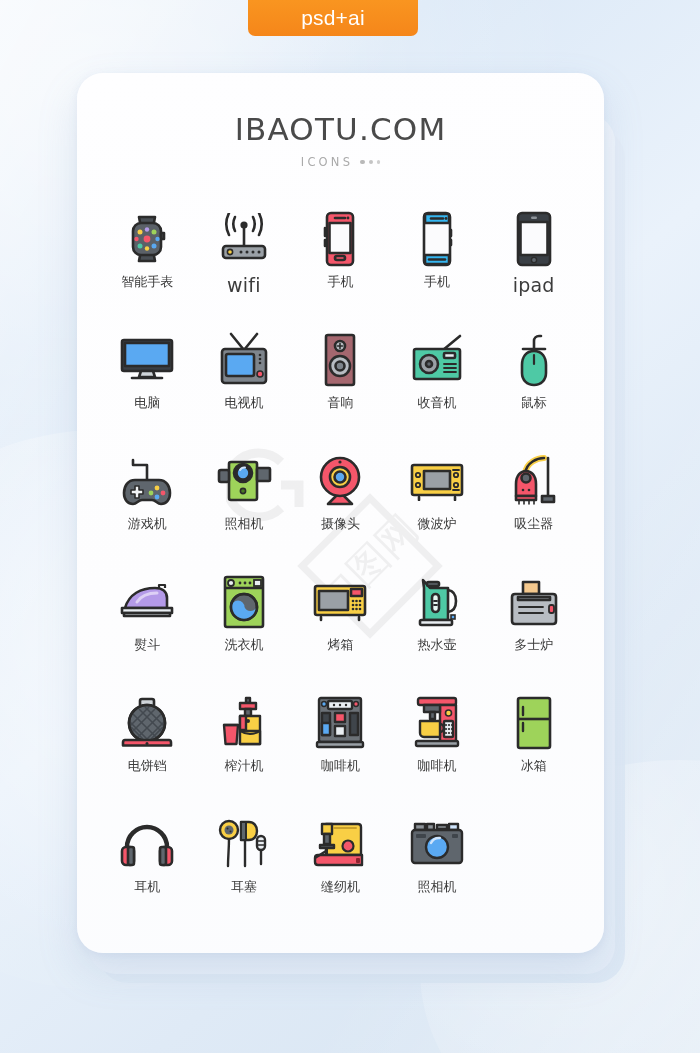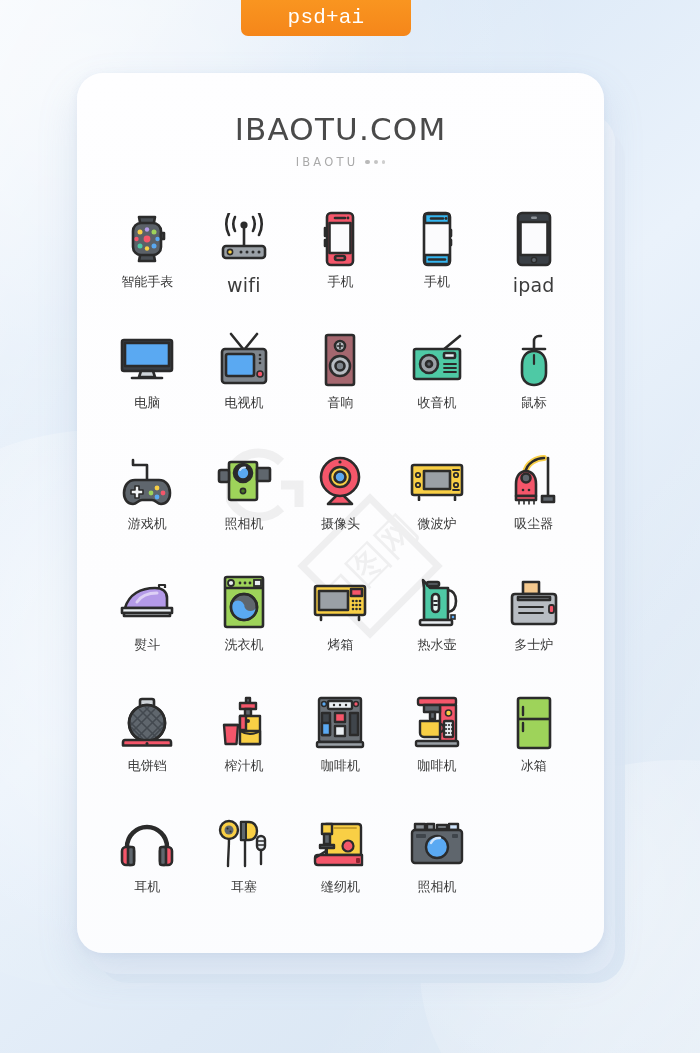--- a/index.html
+++ b/index.html
@@ -34,30 +34,30 @@
     left: 420px; top: 760px;
     width: 520px; height: 420px;
     border-radius: 50%;
     background: radial-gradient(circle at 30% 30%, rgba(255,255,255,0.42), rgba(255,255,255,0) 70%);
     pointer-events: none;
   }
 
   
   .badge {
     position: absolute;
-    left: 241px; top: 0;
+    left: 248px; top: 0;
     width: 170px; height: 36px;
     background: linear-gradient(180deg, #f99520 0%, #f5861a 100%);
     border-radius: 0 0 7px 7px;
     color: #fff;
     font-size: 21px;
     line-height: 36px;
     text-align: center;
     letter-spacing: .2px;
-    font-family: Liberation Mono, monospace;
+    font-family: Liberation Sans, sans-serif;
   }
 
   
   .card-back-2 {
     position: absolute;
     left: 98px; top: 128px;
     width: 527px; height: 855px;
     background: linear-gradient(160deg, #e6eef8, #dbe7f4);
     border-radius: 30px;
     opacity: .9;
@@ -152,21 +152,21 @@
       <g fill="none" stroke="#7a7a7a" stroke-width="7">
         <rect x="96" y="104" width="96" height="96" transform="rotate(45 144 152)"></rect>
       </g>
       <text x="144" y="163" font-size="40" fill="#7a7a7a" text-anchor="middle" font-family="DejaVu Sans, sans-serif" transform="rotate(-45 144 152)">包图网</text>
     </svg>
   </div>
 
   <div class="header">
     <div class="brand">IBAOTU.COM</div>
     <div class="sub-row">
-      <span class="sub">IBAOTU</span>
+      <span class="sub">ICONS</span>
       <span class="dots">
           <i></i>
           <i></i>
           <i></i>
         </span>
     </div>
   </div>
 
   <div class="grid">
 

